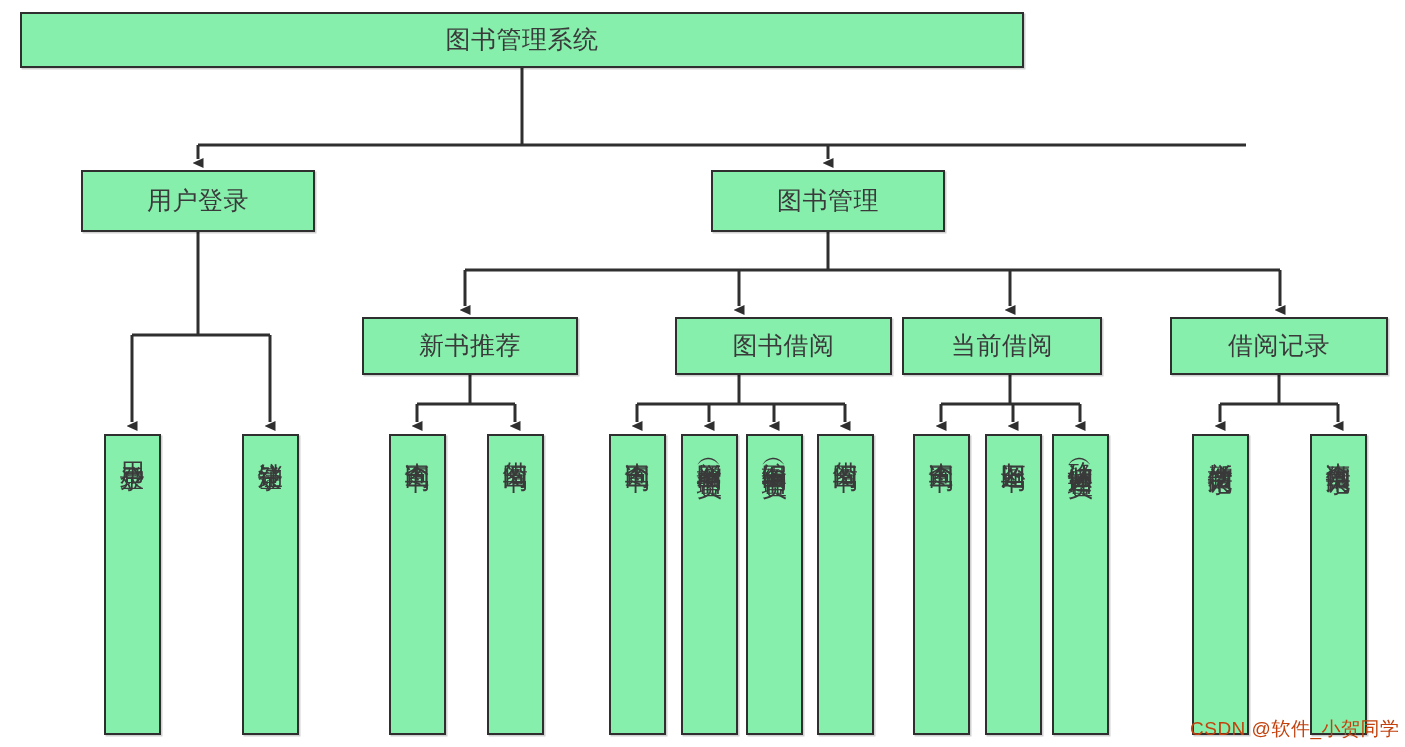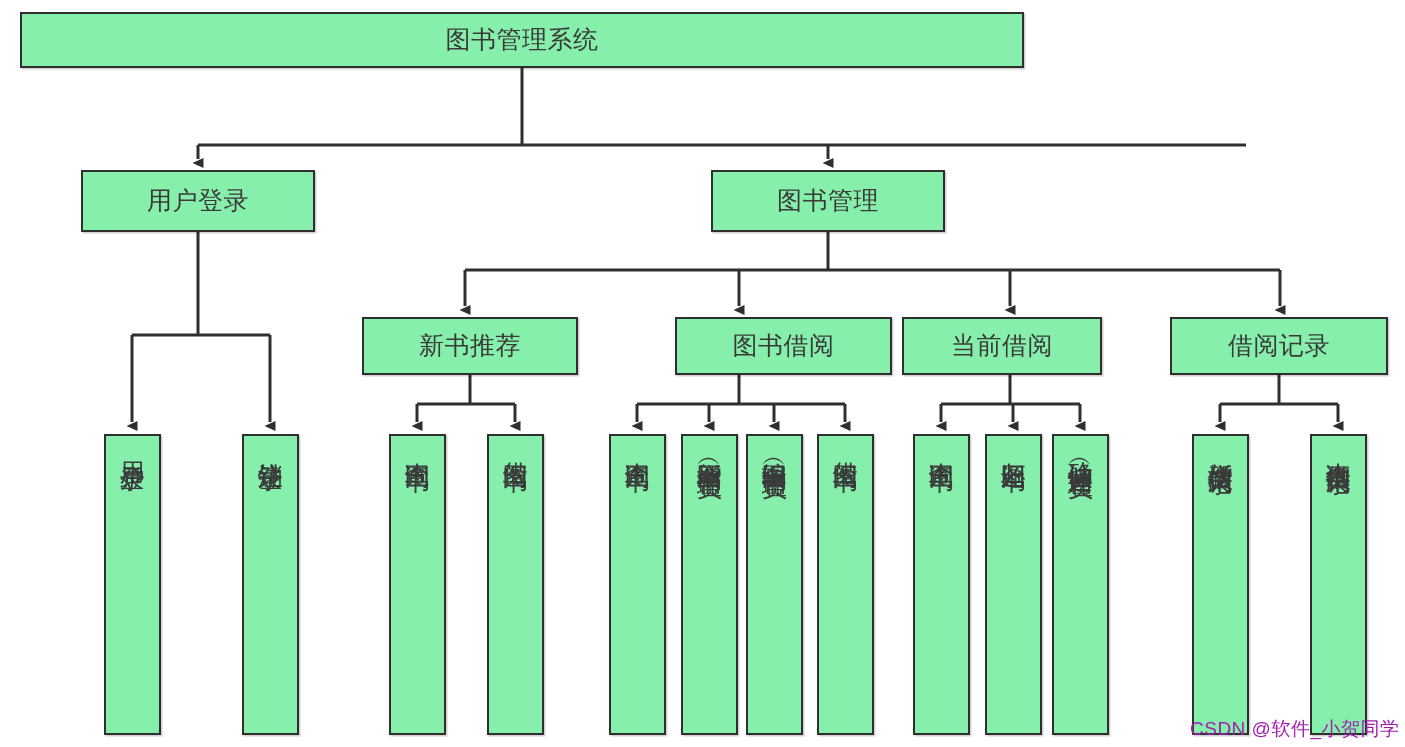--- a/index.html
+++ b/index.html
@@ -59,21 +59,21 @@
     text-orientation: upright;
     font-size: 25px;
     line-height: 1.05;
     letter-spacing: 2px;
     white-space: nowrap;
     max-height: 100%;
   }
   .watermark {
     position: absolute;
     font-size: 19px;
-    color: #a21caf;
+    color: #c2410c;
     white-space: nowrap;
     letter-spacing: 0.5px;
   }
 </style>
 </head>
 <body>
 
 <div id="canvas">
 
   <svg class="wires" viewBox="0 0 1405 747" xmlns="http://www.w3.org/2000/svg">

